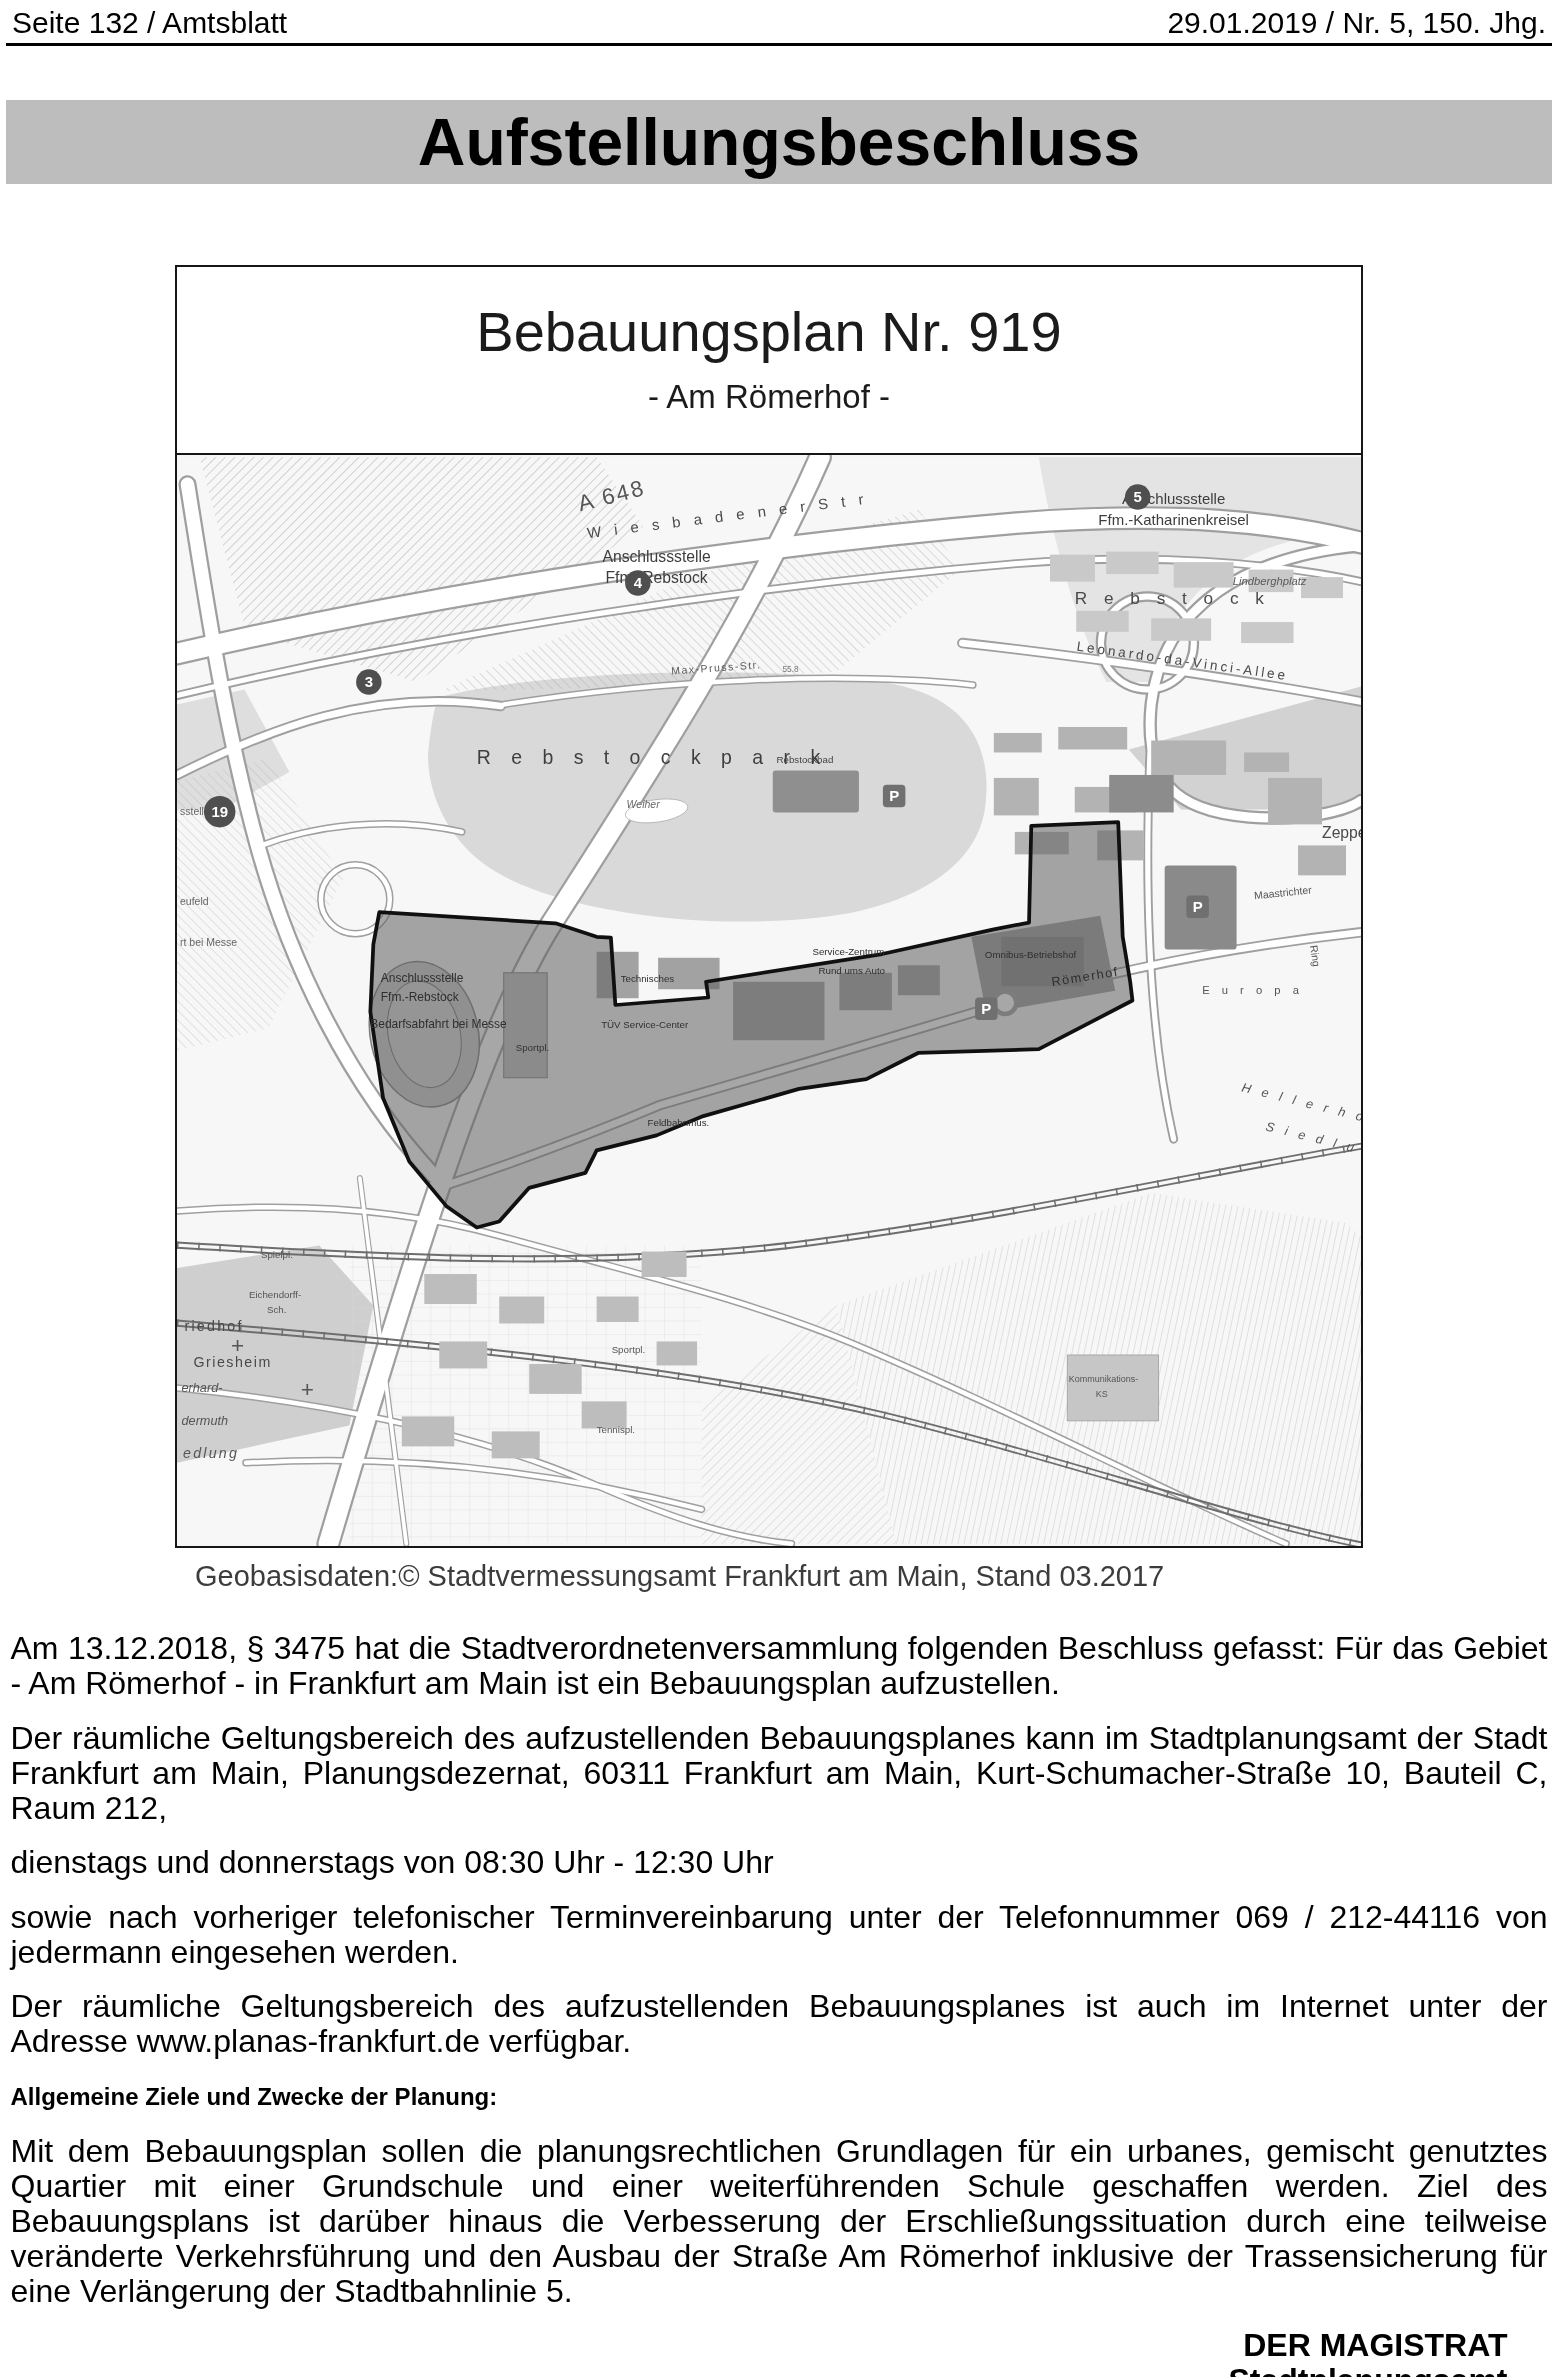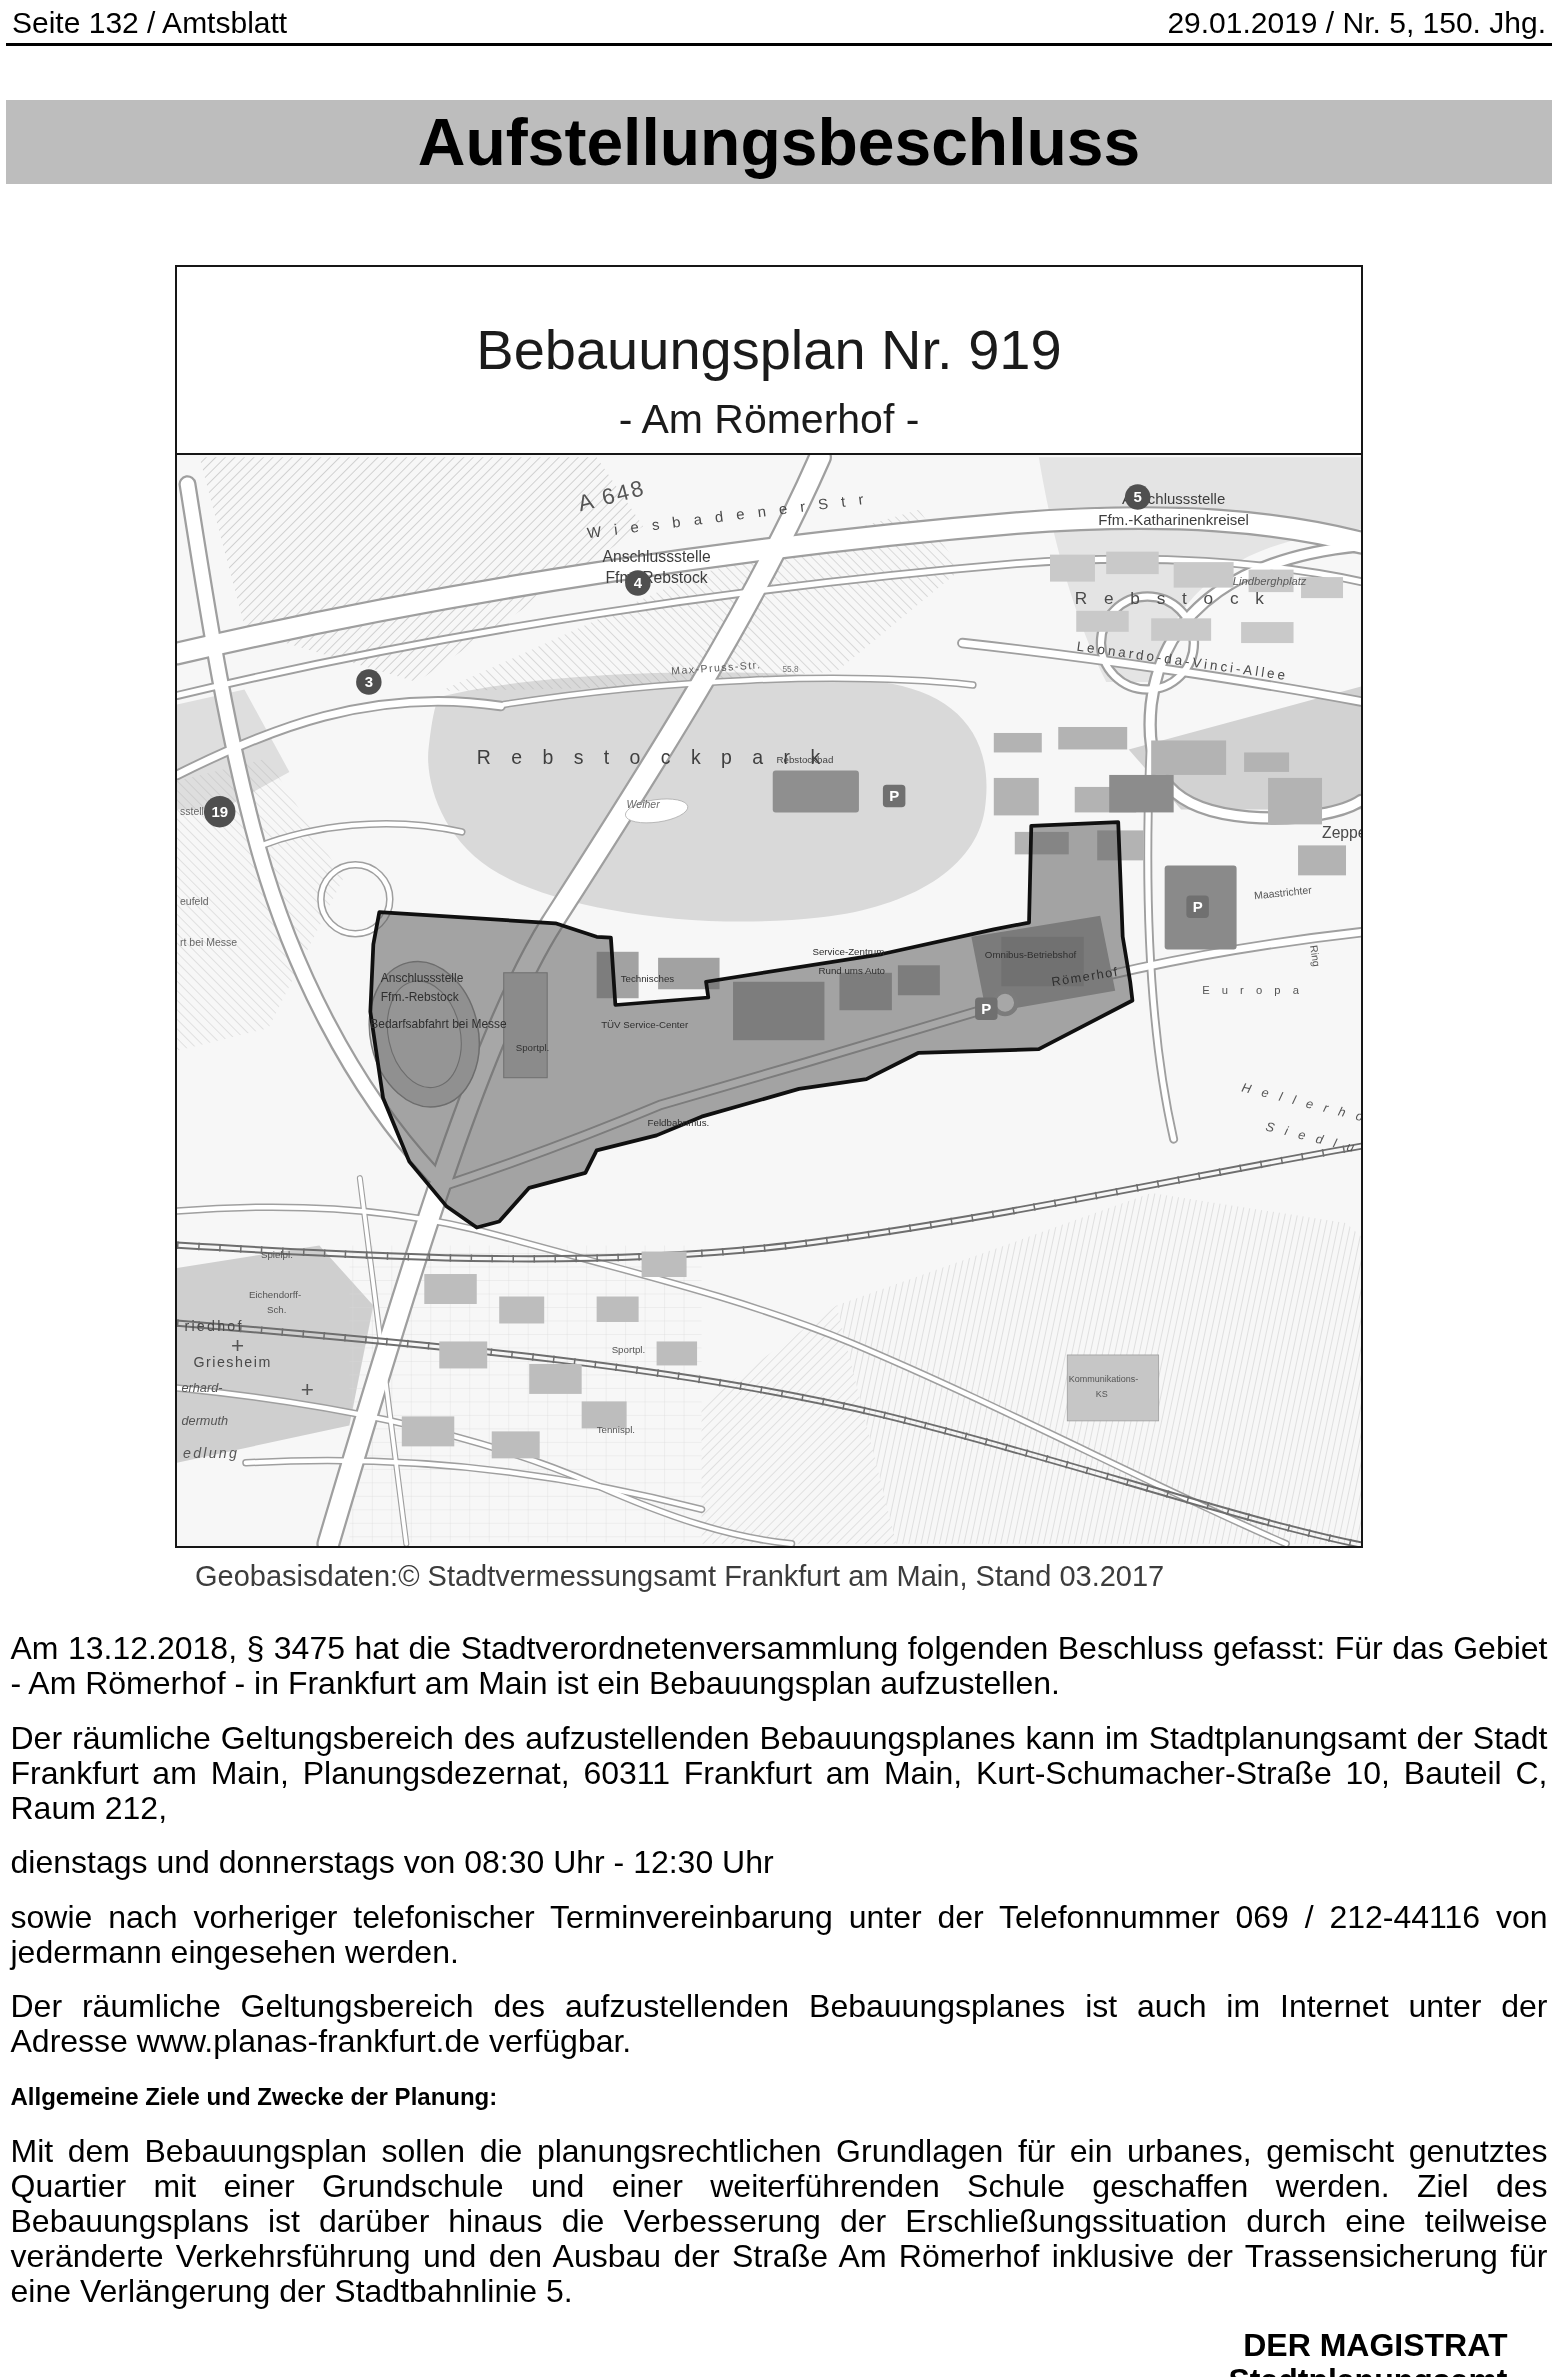--- a/index.html
+++ b/index.html
@@ -9,23 +9,23 @@
   }
   .header{position:absolute;top:6px;left:12px;right:12px;display:flex;
     justify-content:space-between;font-size:30px;line-height:33px;gap:32px;}
   .rule{position:absolute;top:43px;left:6px;right:6px;height:3px;background:#000;}
   .banner{position:absolute;top:100px;left:6px;right:6px;height:84px;
     display:flex;align-items:center;justify-content:center;}
   .banner h1{margin:0;font-size:66px;font-weight:bold;}
   .figure{position:absolute;top:265px;left:175px;width:1188px;}
   .figure-frame{border:2.3px solid #161616;background:#fff;}
   .figure-title{height:188px;border-bottom:2.3px solid #161616;text-align:center;
-    padding-top:50px;box-sizing:border-box;}
+    padding-top:32px;box-sizing:border-box;}
   .ft1{font-size:56px;color:#1b1b1b;}
-  .ft2{font-size:41px;color:#1b1b1b;margin-top:13.5px;}
+  .ft2{font-size:33px;color:#1b1b1b;margin-top:13.5px;}
   svg.map{display:block;width:1184px;height:1091px;background:#f6f6f6;}
   .caption{margin-top:12px;font-size:29px;color:#3c3c3c;margin-left:20px;}
   .main{position:absolute;top:1631px;left:10.5px;right:10.5px;}
   .main p{margin:0 0 19.6px 0;font-size:32px;line-height:35px;text-align:justify;}
   .main h2{margin:0 0 19.6px 0;font-size:24px;line-height:35px;font-weight:bold;}
   .signature{margin-top:6px;text-align:right;padding-right:40px;
     font-size:32px;line-height:35px;font-weight:bold;}
 </style>
 </head>
 <body>

